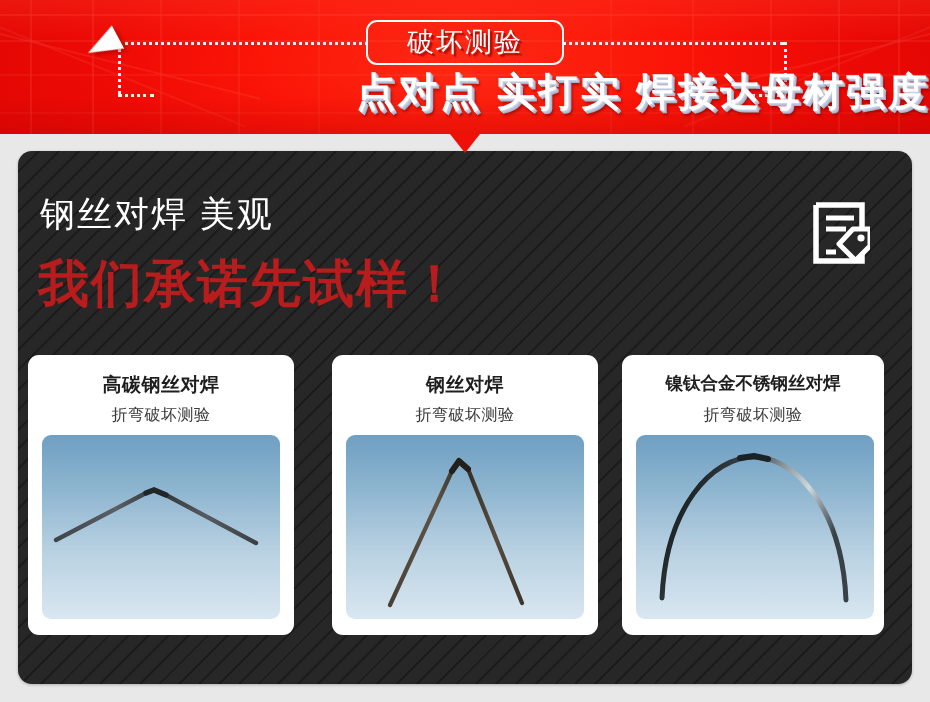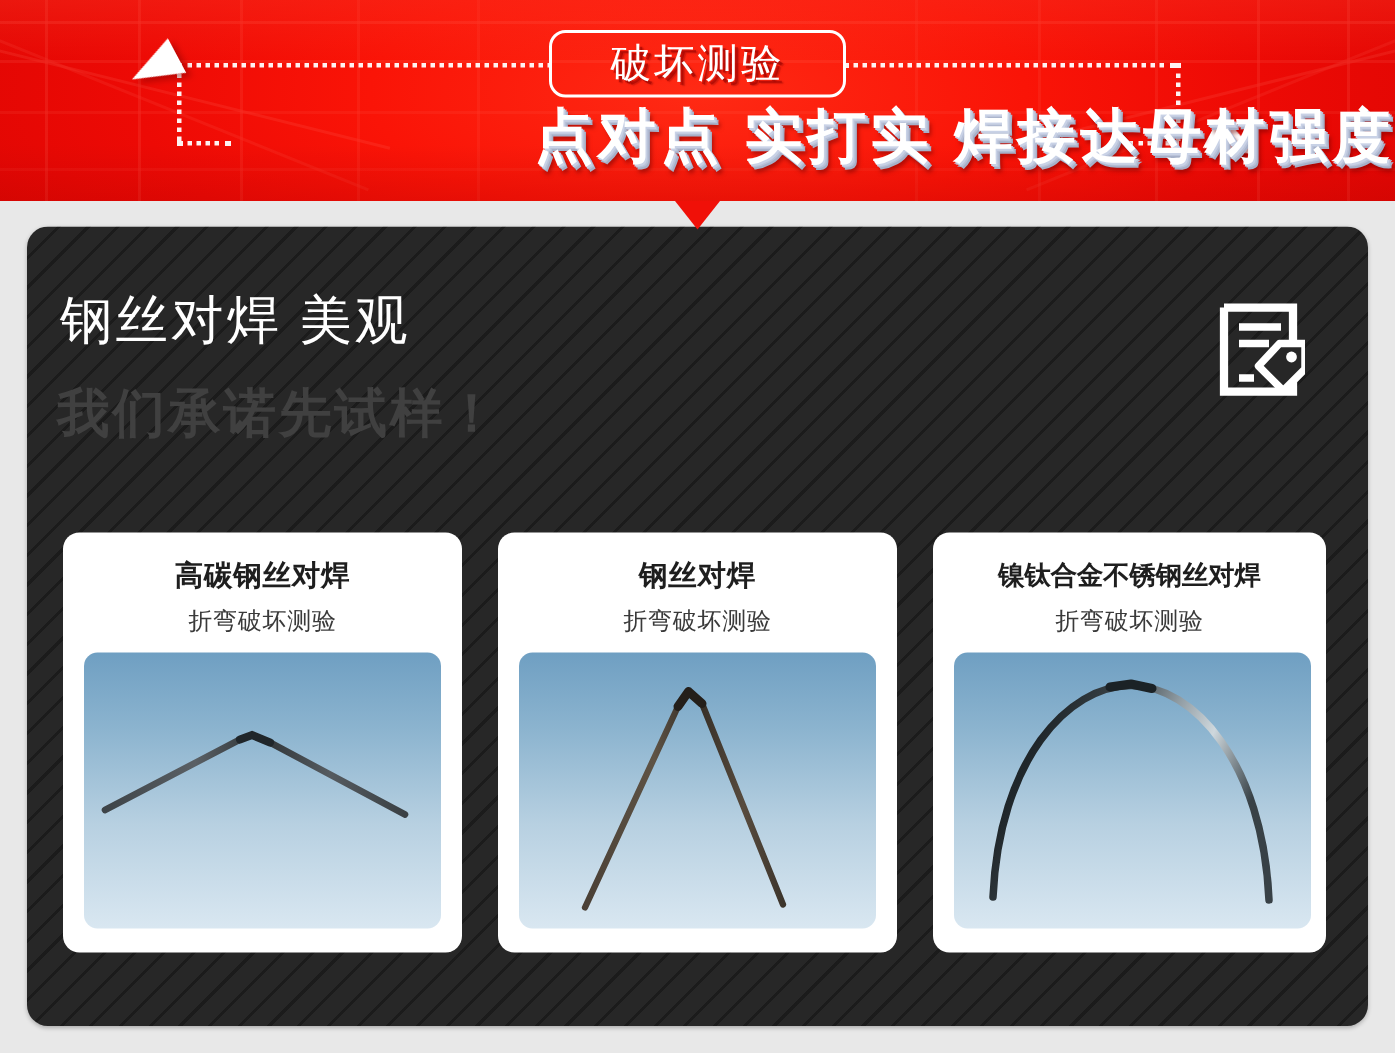--- a/index.html
+++ b/index.html
@@ -134,41 +134,41 @@
     left: 40px; top: 196px;
     color: #ffffff;
     font-size: 35px;
     font-weight: normal;
     letter-spacing: 2px;
     line-height: 1;
   }
   .panel-title-2 {
     position: absolute;
     left: 38px; top: 258px;
-    color: #404040;
-    font-size: 35px;
+    color: #b91c1c;
+    font-size: 51px;
     font-weight: bold;
     letter-spacing: 2px;
     line-height: 1;
   }
 
   
   .doc-icon { position: absolute; left: 812px; top: 202px; }
 
   
   .card {
     position: absolute;
     top: 355px;
     width: 266px;
     height: 280px;
     background: #ffffff;
     border-radius: 11px;
     box-sizing: border-box;
   }
-  .card-1 { left: 42px; }
+  .card-1 { left: 28px; }
   .card-2 { left: 332px; }
   .card-3 { left: 622px; width: 262px; }
 
   .card-title {
     position: absolute;
     left: 0; top: 20px;
     width: 100%;
     text-align: center;
     color: #1e1e1e;
     font-size: 19px;

